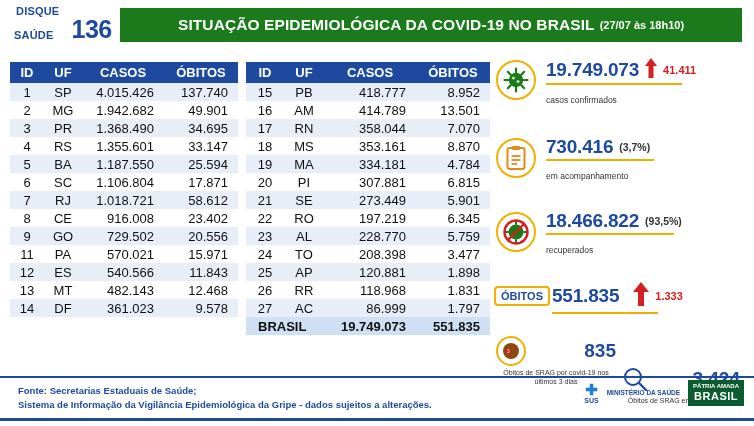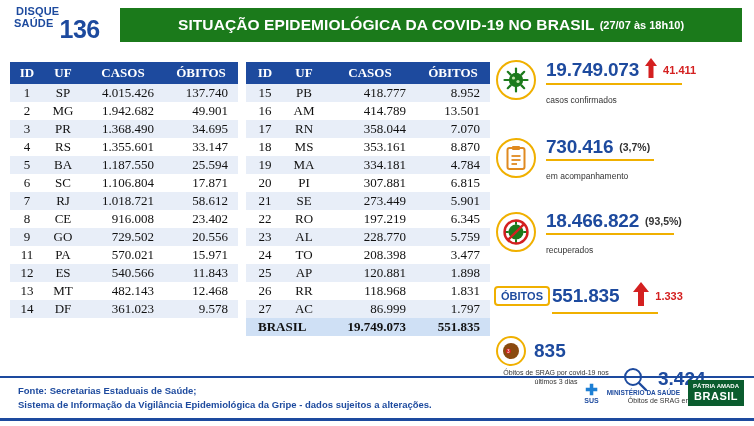--- a/index.html
+++ b/index.html
@@ -16,41 +16,41 @@
   
   .header { position:absolute; left:0; top:0; width:754px; height:48px; }
   .logo-box {
     position:absolute; left:14px; top:6px; width:100px; height:38px;
     color:#1d3f8a; line-height:1;
   }
   .logo-disque {
     font-size:11px; font-weight:bold; letter-spacing:0.2px; color:#1d4a9e;
     display:block; margin-left:2px;
   }
-  .logo-saude-row { display:flex; align-items:flex-start; gap:6px; margin-top:1px; }
+  .logo-saude-row { display:flex; align-items:flex-end; gap:18px; margin-top:1px; }
   .logo-saude {
     font-size:11px; font-weight:bold; color:#1d4a9e; letter-spacing:0.2px;
   }
   .logo-136 {
     font-size:25px; font-weight:bold; color:#1d4a9e; letter-spacing:-0.5px;
     line-height:0.9;
   }
   .title-bar {
     position:absolute; left:120px; top:8px; width:622px; height:34px;
     background:#1b7a1b; color:#ffffff;
     display:flex; align-items:center; justify-content:center;
     padding:0 6px;
   }
   .title-main { font-size:15.5px; font-weight:bold; letter-spacing:0.1px; }
   .title-sub { font-size:11px; font-weight:bold; margin-left:5px; }
 
   
   .tables { position:absolute; left:10px; top:62px; width:480px; }
   table { border-collapse:collapse; font-size:13px; }
-  .tbl { position:absolute; top:0;font-family:Liberation Serif, serif; }
+  .tbl { position:absolute; top:0; }
   .tbl-left { left:0; width:228px; }
   .tbl-right { left:236px; width:244px; }
   th {
     background:#1d4a9e; color:#fff; font-weight:bold; font-size:13px;
     padding:3px 2px; text-align:center; border:none;
   }
   td {
     padding:1px 3px; font-size:13px; color:#111; text-align:center;
     height:18px;
   }
@@ -89,21 +89,21 @@
   }
   .obitos-badge {
     position:absolute; left:0; top:4px;
     border:2px solid #f0b000; border-radius:4px;
     font-size:11px; font-weight:bold; color:#1d4a9e;
     padding:2px 5px; background:#fff;
   }
 
   
   .mini { position:absolute; width:120px; text-align:center; }
-  .mini .mini-row { display:flex; align-items:center; justify-content:flex-start; gap:8px; }
+  .mini .mini-row { display:flex; align-items:center; justify-content:space-between; gap:8px; }
   .mini-num { font-size:19px; font-weight:bold; color:#1d4a9e; }
   .mini-cap { font-size:7px; color:#333; line-height:1.25; margin-top:3px; text-align:center; }
   .mini-circle {
     width:30px;height:30px;border-radius:50%;border:2px solid #f0b000;background:#fff;
     display:flex;align-items:center;justify-content:center;
   }
 
   
   .footer-line {
     position:absolute; left:0; top:376px; width:754px; height:2px; background:#1d4a9e;

